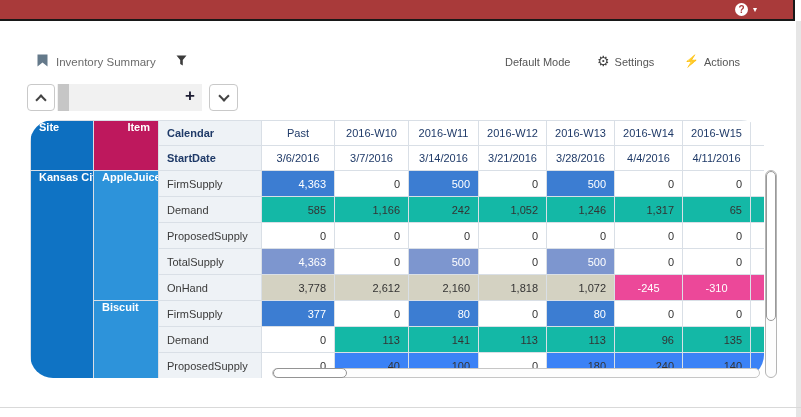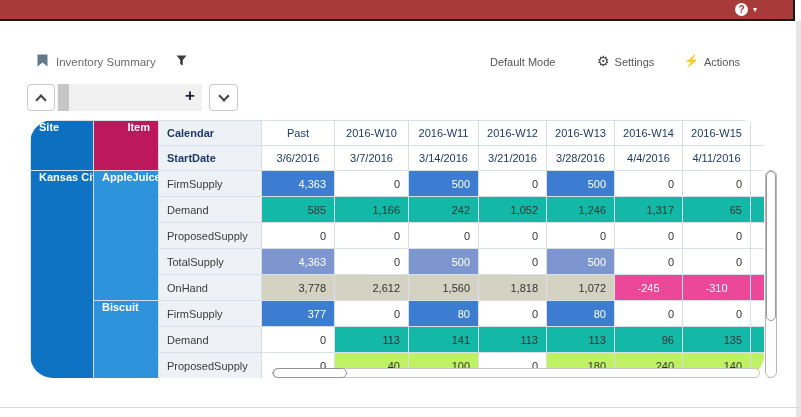--- a/index.html
+++ b/index.html
@@ -14,21 +14,21 @@
                font-weight:bold;font-size:10px;line-height:13px;text-align:center;}
   .menu-caret{color:#fff;font-size:8px;line-height:13px;}
 
   .edge-strip{position:absolute;right:0;top:21px;bottom:0;width:5px;background:#e6e6e6;}
 
   
   .viewbar{position:absolute;left:0;top:50px;width:100%;height:24px;color:#666;}
   .bookmark{position:absolute;left:37px;top:4px;}
   .view-title{position:absolute;left:56px;top:6px;font-size:11.5px;color:#6b6b6b;text-align:right;}
   .funnel{position:absolute;left:176px;top:5px;}
-  .mode-label{position:absolute;left:490px;top:6px;color:#555;}
+  .mode-label{position:absolute;left:505px;top:6px;color:#555;}
   .settings-group{position:absolute;left:597px;top:4px;display:flex;align-items:center;gap:5px;color:#555;}
   .actions-group{position:absolute;left:684px;top:4px;display:flex;align-items:center;gap:5px;color:#555;}
   .gear-glyph{font-size:14px;color:#444;line-height:15px;}
   .bolt-glyph{font-size:12px;color:#333;line-height:15px;}
 
   
   .pbtn{position:absolute;top:84px;height:27px;background:#fff;border:1px solid #c9c9c9;
         border-radius:4px;box-sizing:border-box;display:flex;align-items:center;justify-content:center;cursor:pointer;}
   .pager-up{left:27px;width:28px;}
   .pager-down{left:209px;width:29px;}
@@ -55,21 +55,21 @@
              padding-top:7px;border:1px solid #3e90d4;}
   .item-cell{background:#2d93da;color:#fff;font-weight:bold;text-align:left;vertical-align:top;
              padding-top:7px;border:1px solid #57a5e0;}
   .mlabel{background:#eef2f6;color:#3a3a3a;text-align:left;}
   .num{background:#fff;color:#333;text-align:right;}
   .c-firm{background:#3c7dd2;color:#fff;}
   .c-demand{background:#14b8a6;color:#333;}
   .c-total{background:#7d96cf;color:#fff;}
   .c-onhand{background:#d4d2c2;color:#333;}
   .c-neg{background:#ec4899;color:#fff;text-align:center;}
-  .c-proposed{background:#bef264;color:#333;}
+  .c-proposed{background:#3b82f6;color:#333;}
 
   
   .hscroll-track{position:absolute;left:272px;top:368px;width:488px;height:10px;background:#fdfdfd;
                  border:1px solid #c6c6c6;border-radius:6px;z-index:6;box-sizing:border-box;}
   .hscroll-thumb{position:absolute;left:0;top:-1px;width:74px;height:10px;background:#fff;
                  border:1px solid #949494;border-radius:6px;box-sizing:border-box;}
   .vscroll-track{position:absolute;left:765px;top:170px;width:12px;height:208px;background:#fdfdfd;
                  border:1px solid #b5b5b5;border-radius:7px;z-index:6;box-sizing:border-box;}
   .vscroll-thumb{position:absolute;left:0;top:0;width:10px;height:150px;background:#fff;
                  border:1px solid #9a9a9a;border-radius:6px;box-sizing:border-box;}
@@ -208,21 +208,21 @@
             <td class="num">0</td>
             <td class="num c-total">500</td>
             <td class="num">0</td>
             <td class="num">0</td>
             <td class="num"></td>
           </tr>
           <tr>
             <td class="mlabel">OnHand</td>
             <td class="num c-onhand">3,778</td>
             <td class="num c-onhand">2,612</td>
-            <td class="num c-onhand">1,560</td>
+            <td class="num c-onhand">2,160</td>
             <td class="num c-onhand">1,818</td>
             <td class="num c-onhand">1,072</td>
             <td class="num c-neg">-245</td>
             <td class="num c-neg">-310</td>
             <td class="num c-neg"></td>
           </tr>
           <tr>
             <td class="item-cell" rowspan="3">Biscuit</td>
             <td class="mlabel">FirmSupply</td>
             <td class="num c-firm">377</td>

